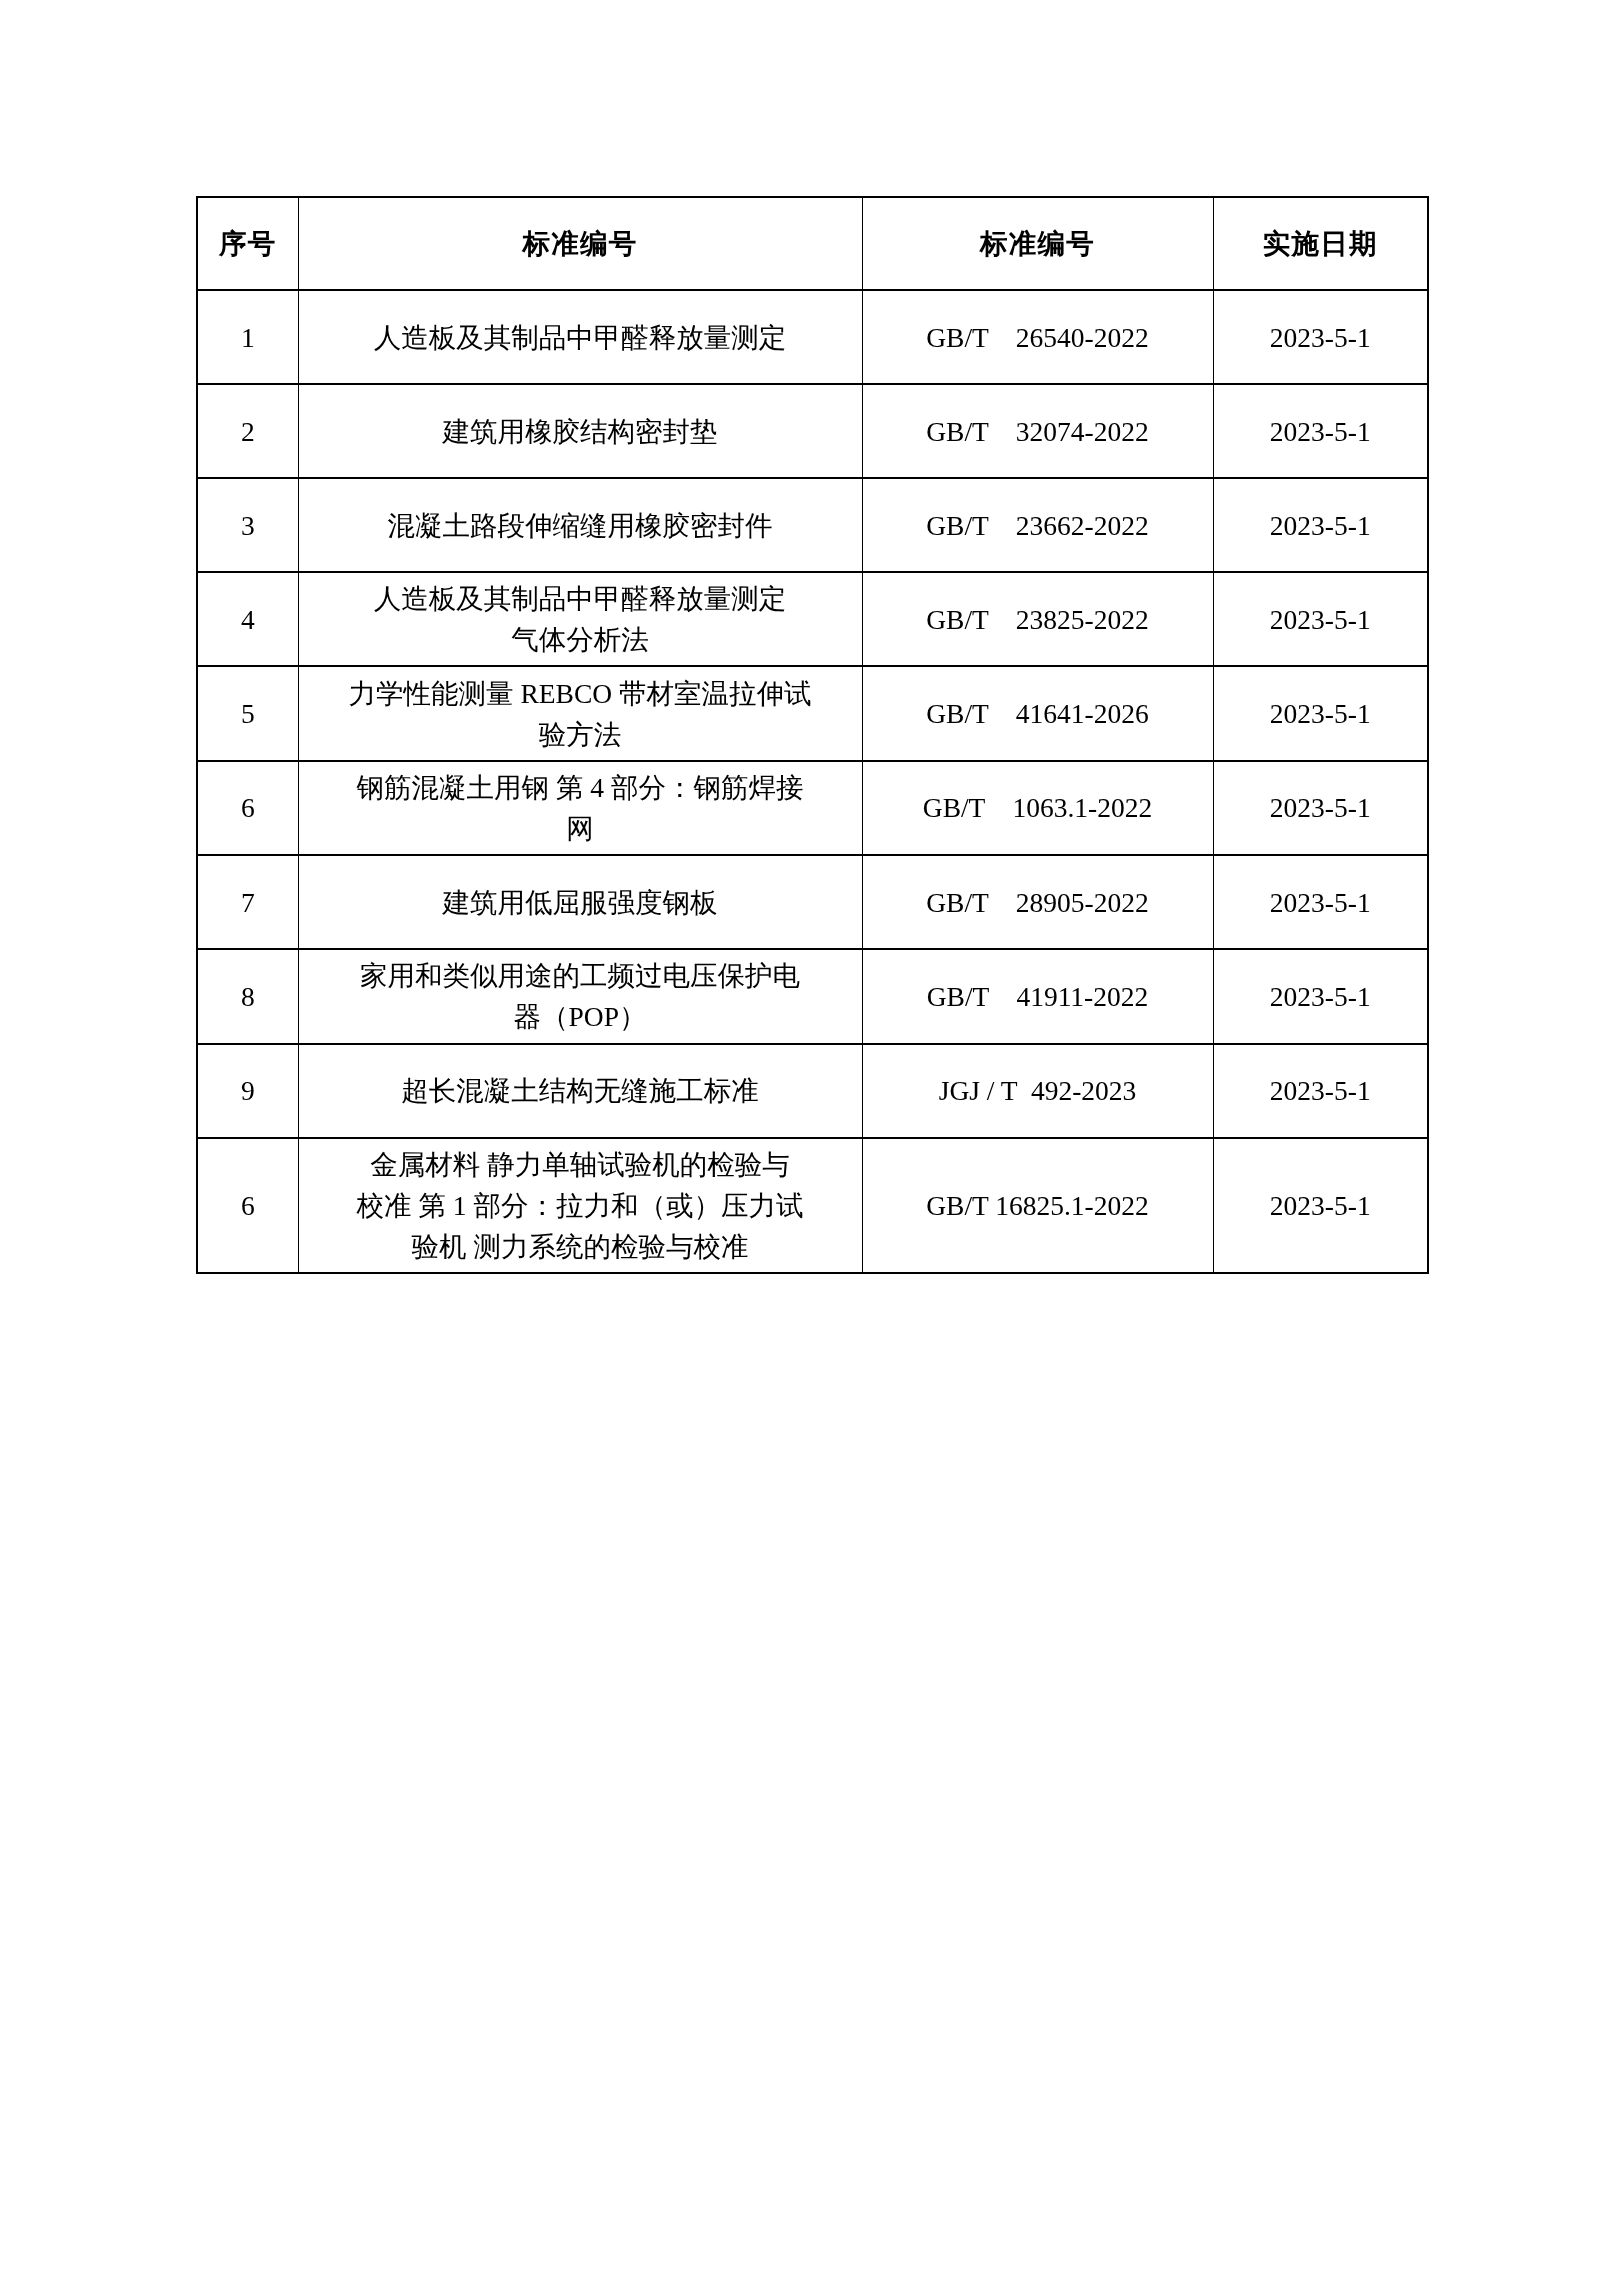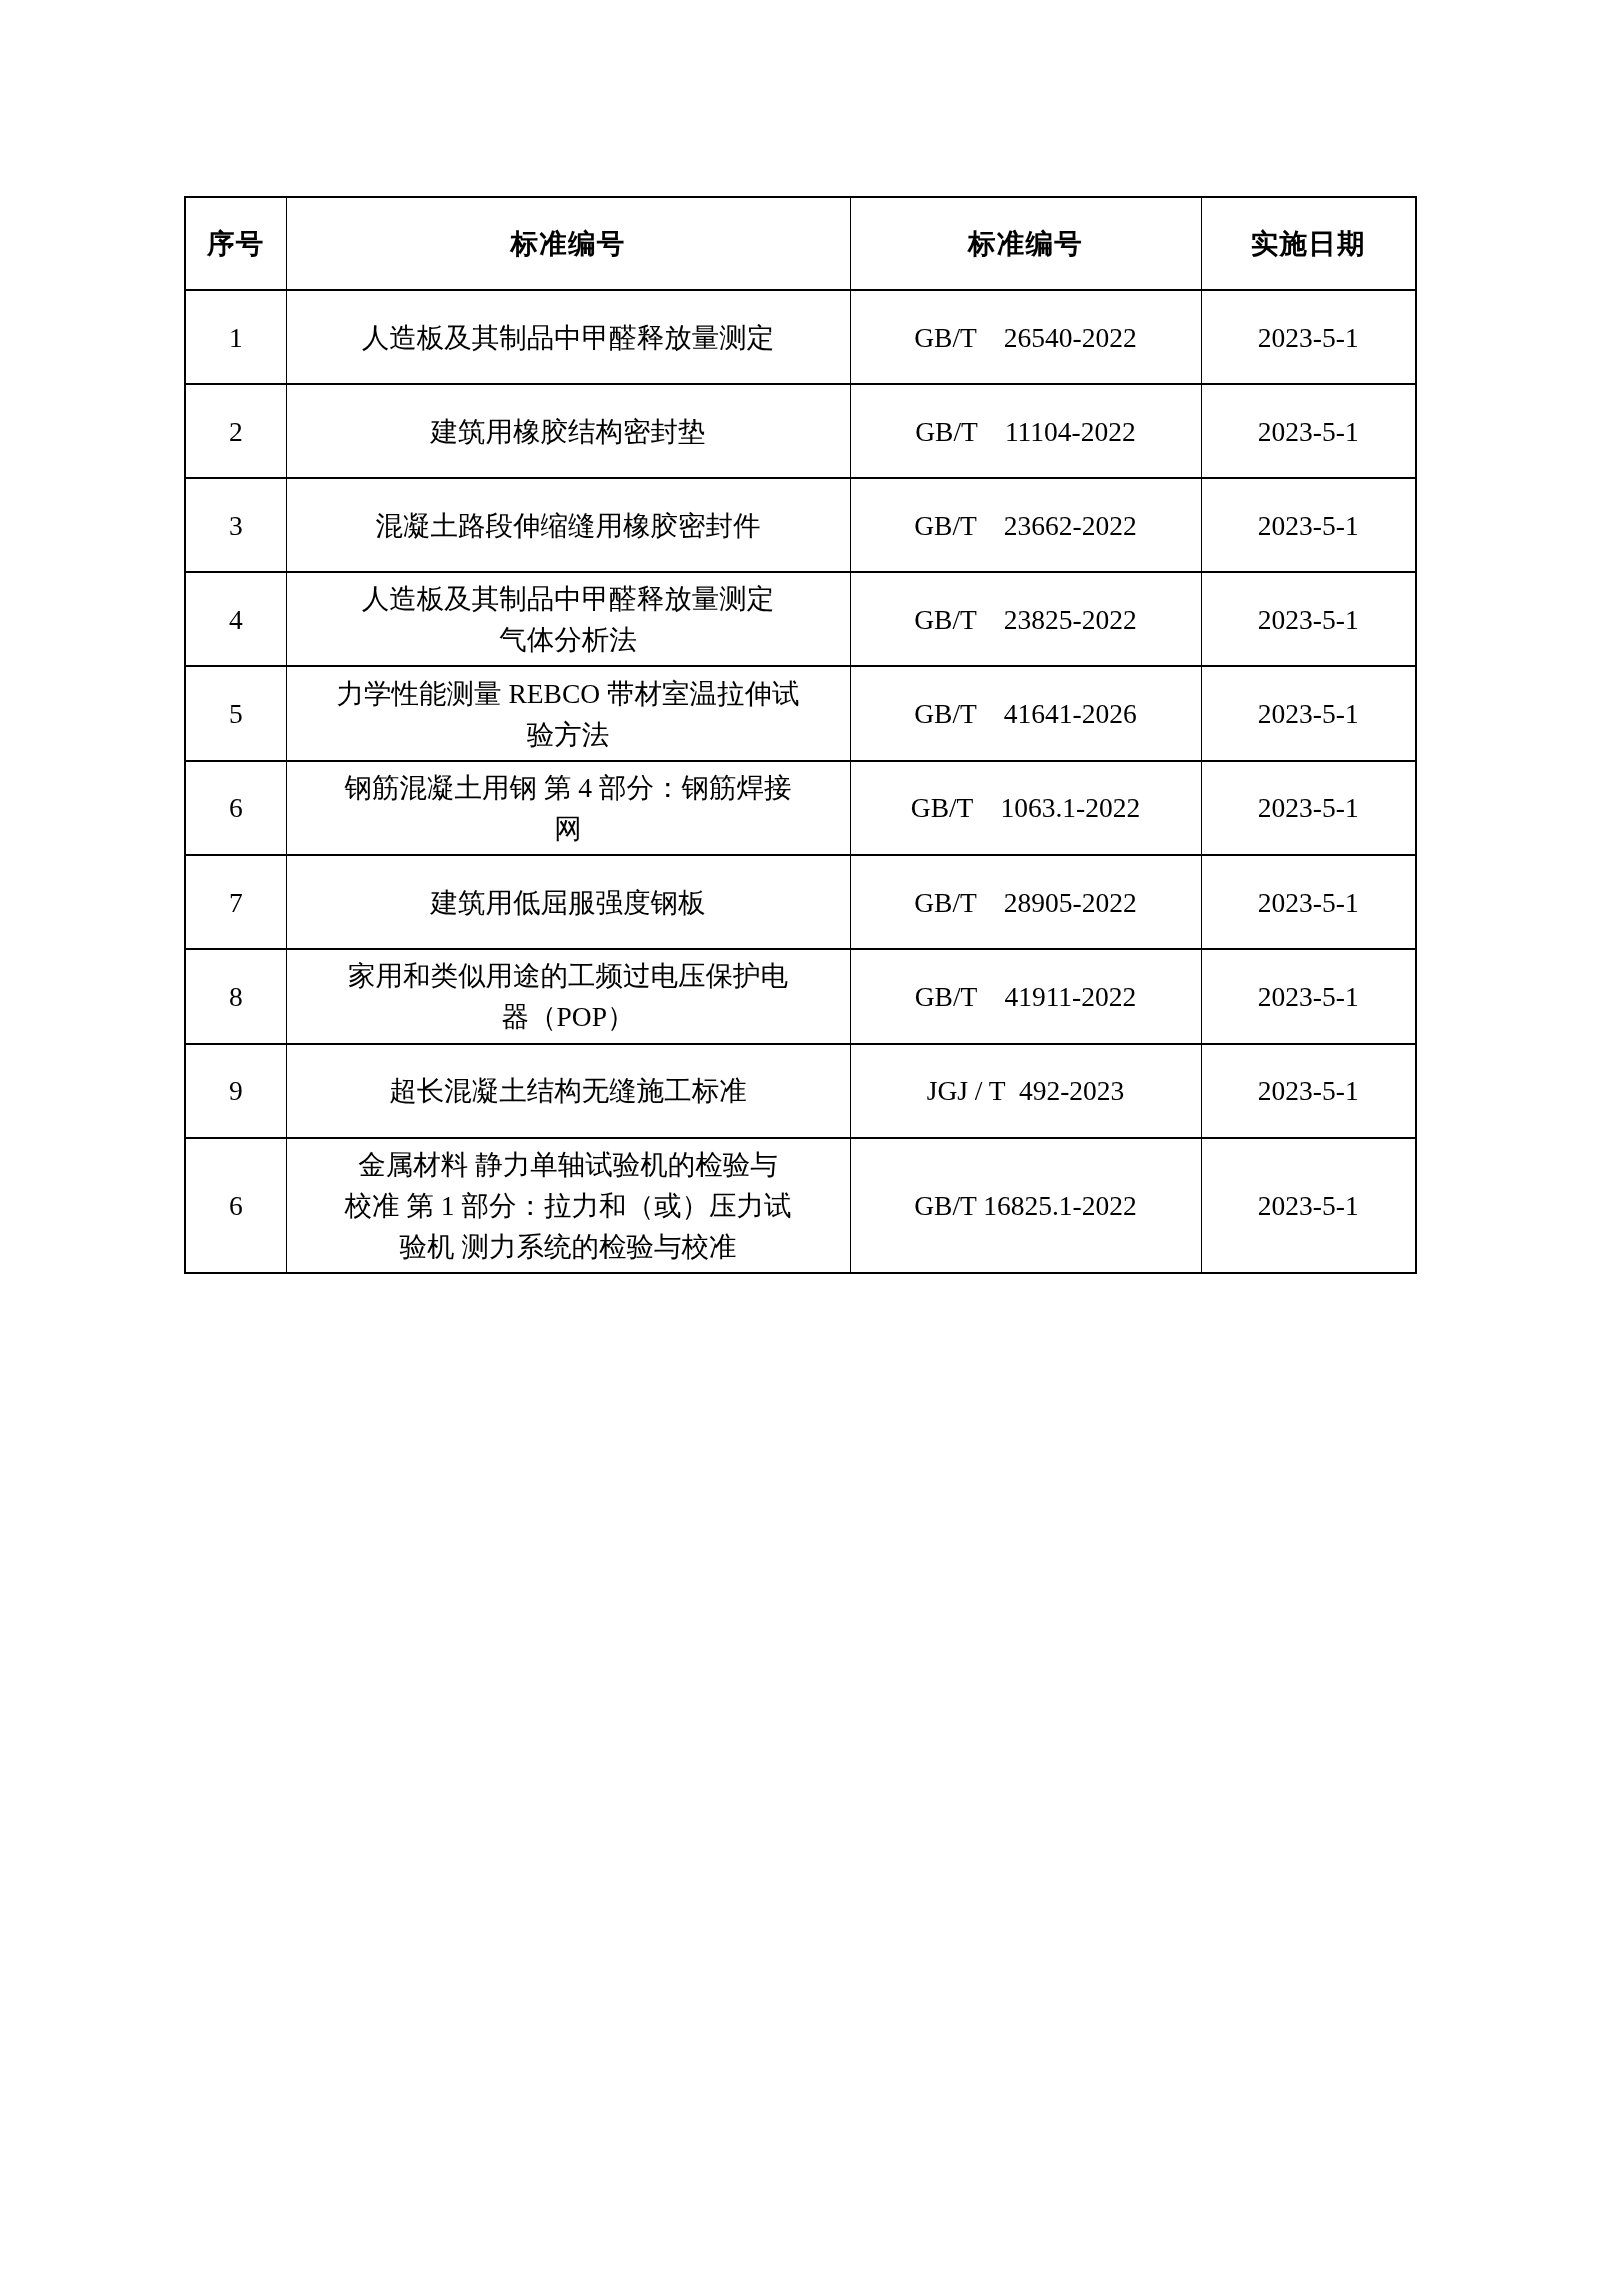--- a/index.html
+++ b/index.html
@@ -16,21 +16,21 @@
   }
   .page {
     position: relative;
     width: 1623px;
     height: 2295px;
     background: #ffffff;
     overflow: hidden;
   }
   table.standards-table {
     position: absolute;
-    left: 184px;
+    left: 196px;
     top: 196px;
     width: 1232px;
     border-collapse: collapse;
     table-layout: fixed;
     border: 2px solid #000000;
   }
   col.c-index { width: 101px; }
   col.c-name  { width: 564px; }
   col.c-code  { width: 351px; }
   col.c-date  { width: 215px; }
@@ -86,21 +86,21 @@
     <tbody>
         <tr class="data-row">
     <td class="cell-index">1</td>
     <td class="cell-name">人造板及其制品中甲醛释放量测定</td>
     <td class="cell-code">GB/T　26540-2022</td>
     <td class="cell-date">2023-5-1</td>
   </tr>
         <tr class="data-row">
     <td class="cell-index">2</td>
     <td class="cell-name">建筑用橡胶结构密封垫</td>
-    <td class="cell-code">GB/T　11104-2022</td>
+    <td class="cell-code">GB/T　32074-2022</td>
     <td class="cell-date">2023-5-1</td>
   </tr>
         <tr class="data-row">
     <td class="cell-index">3</td>
     <td class="cell-name">混凝土路段伸缩缝用橡胶密封件</td>
     <td class="cell-code">GB/T　23662-2022</td>
     <td class="cell-date">2023-5-1</td>
   </tr>
         <tr class="data-row">
     <td class="cell-index">4</td>

